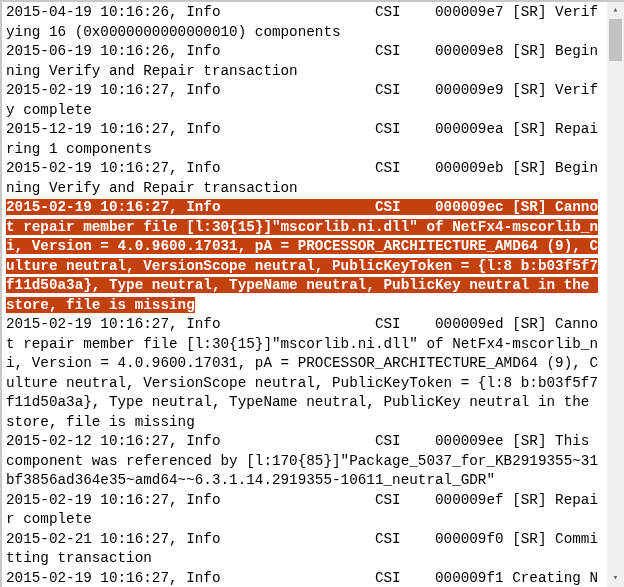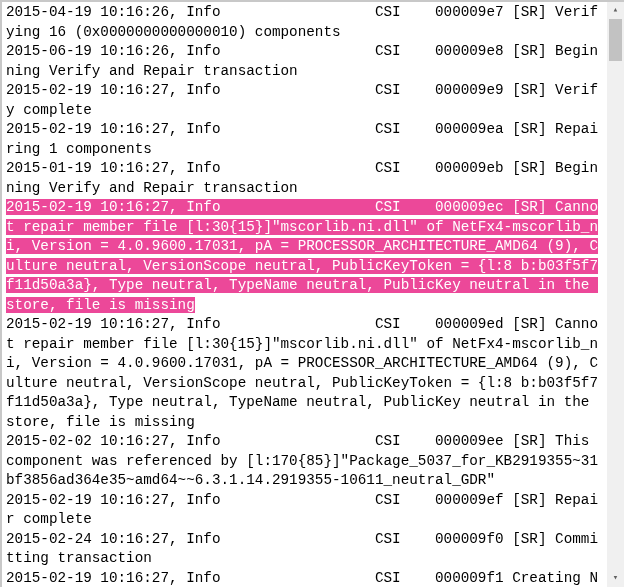--- a/index.html
+++ b/index.html
@@ -26,21 +26,21 @@
     left: 0;
     top: 0;
     right: 17px; 
     bottom: 0;
     padding: 1px 4px 1px 4px;
     white-space: pre-wrap;
     word-break: break-all;
     overflow: hidden;
   }
   .log-line { display: inline; }
-  .sel      { background: #ec4899; color: #ffffff; }
+  .sel      { background: #c2410c; color: #ffffff; font-weight: bold; }
 
   
   .scrollbar {
     position: absolute;
     top: 0;
     right: 0;
     width: 17px;
     height: 100%;
     background: #f0f0f0;
     display: flex;
@@ -71,27 +71,27 @@
   }
 </style>
 </head>
 <body>
 
 <div class="viewport">
 
   <div class="log-area"><span class="log-line">2015-04-19 10:16:26, Info                  CSI    000009e7 [SR] Verifying 16 (0x0000000000000010) components</span>
 <span class="log-line">2015-06-19 10:16:26, Info                  CSI    000009e8 [SR] Beginning Verify and Repair transaction</span>
 <span class="log-line">2015-02-19 10:16:27, Info                  CSI    000009e9 [SR] Verify complete</span>
-<span class="log-line">2015-02-19 10:16:27, Info                  CSI    000009ea [SR] Repairing 1 components</span>
-<span class="log-line">2015-01-19 10:16:27, Info                  CSI    000009eb [SR] Beginning Verify and Repair transaction</span>
+<span class="log-line">2015-12-19 10:16:27, Info                  CSI    000009ea [SR] Repairing 1 components</span>
+<span class="log-line">2015-02-19 10:16:27, Info                  CSI    000009eb [SR] Beginning Verify and Repair transaction</span>
 <span class="log-line sel">2015-02-19 10:16:27, Info                  CSI    000009ec [SR] Cannot repair member file [l:30{15}]"mscorlib.ni.dll" of NetFx4-mscorlib_ni, Version = 4.0.9600.17031, pA = PROCESSOR_ARCHITECTURE_AMD64 (9), Culture neutral, VersionScope neutral, PublicKeyToken = {l:8 b:b03f5f7f11d50a3a}, Type neutral, TypeName neutral, PublicKey neutral in the store, file is missing</span>
 <span class="log-line">2015-02-19 10:16:27, Info                  CSI    000009ed [SR] Cannot repair member file [l:30{15}]"mscorlib.ni.dll" of NetFx4-mscorlib_ni, Version = 4.0.9600.17031, pA = PROCESSOR_ARCHITECTURE_AMD64 (9), Culture neutral, VersionScope neutral, PublicKeyToken = {l:8 b:b03f5f7f11d50a3a}, Type neutral, TypeName neutral, PublicKey neutral in the store, file is missing</span>
-<span class="log-line">2015-02-02 10:16:27, Info                  CSI    000009ee [SR] This component was referenced by [l:170{85}]"Package_5037_for_KB2919355~31bf3856ad364e35~amd64~~6.3.1.14.2919355-10611_neutral_GDR"</span>
+<span class="log-line">2015-02-12 10:16:27, Info                  CSI    000009ee [SR] This component was referenced by [l:170{85}]"Package_5037_for_KB2919355~31bf3856ad364e35~amd64~~6.3.1.14.2919355-10611_neutral_GDR"</span>
 <span class="log-line">2015-02-19 10:16:27, Info                  CSI    000009ef [SR] Repair complete</span>
-<span class="log-line">2015-02-24 10:16:27, Info                  CSI    000009f0 [SR] Committing transaction</span>
+<span class="log-line">2015-02-21 10:16:27, Info                  CSI    000009f0 [SR] Committing transaction</span>
 <span class="log-line">2015-02-19 10:16:27, Info                  CSI    000009f1 Creating NT transaction (seq 2), objectname [6]"(null)"</span>
 </div>
 
   <div class="scrollbar">
     <div class="sb-arrow">▴</div>
     <div class="sb-track">
       <div class="sb-thumb"></div>
     </div>
     <div class="sb-arrow">▾</div>
   </div>

